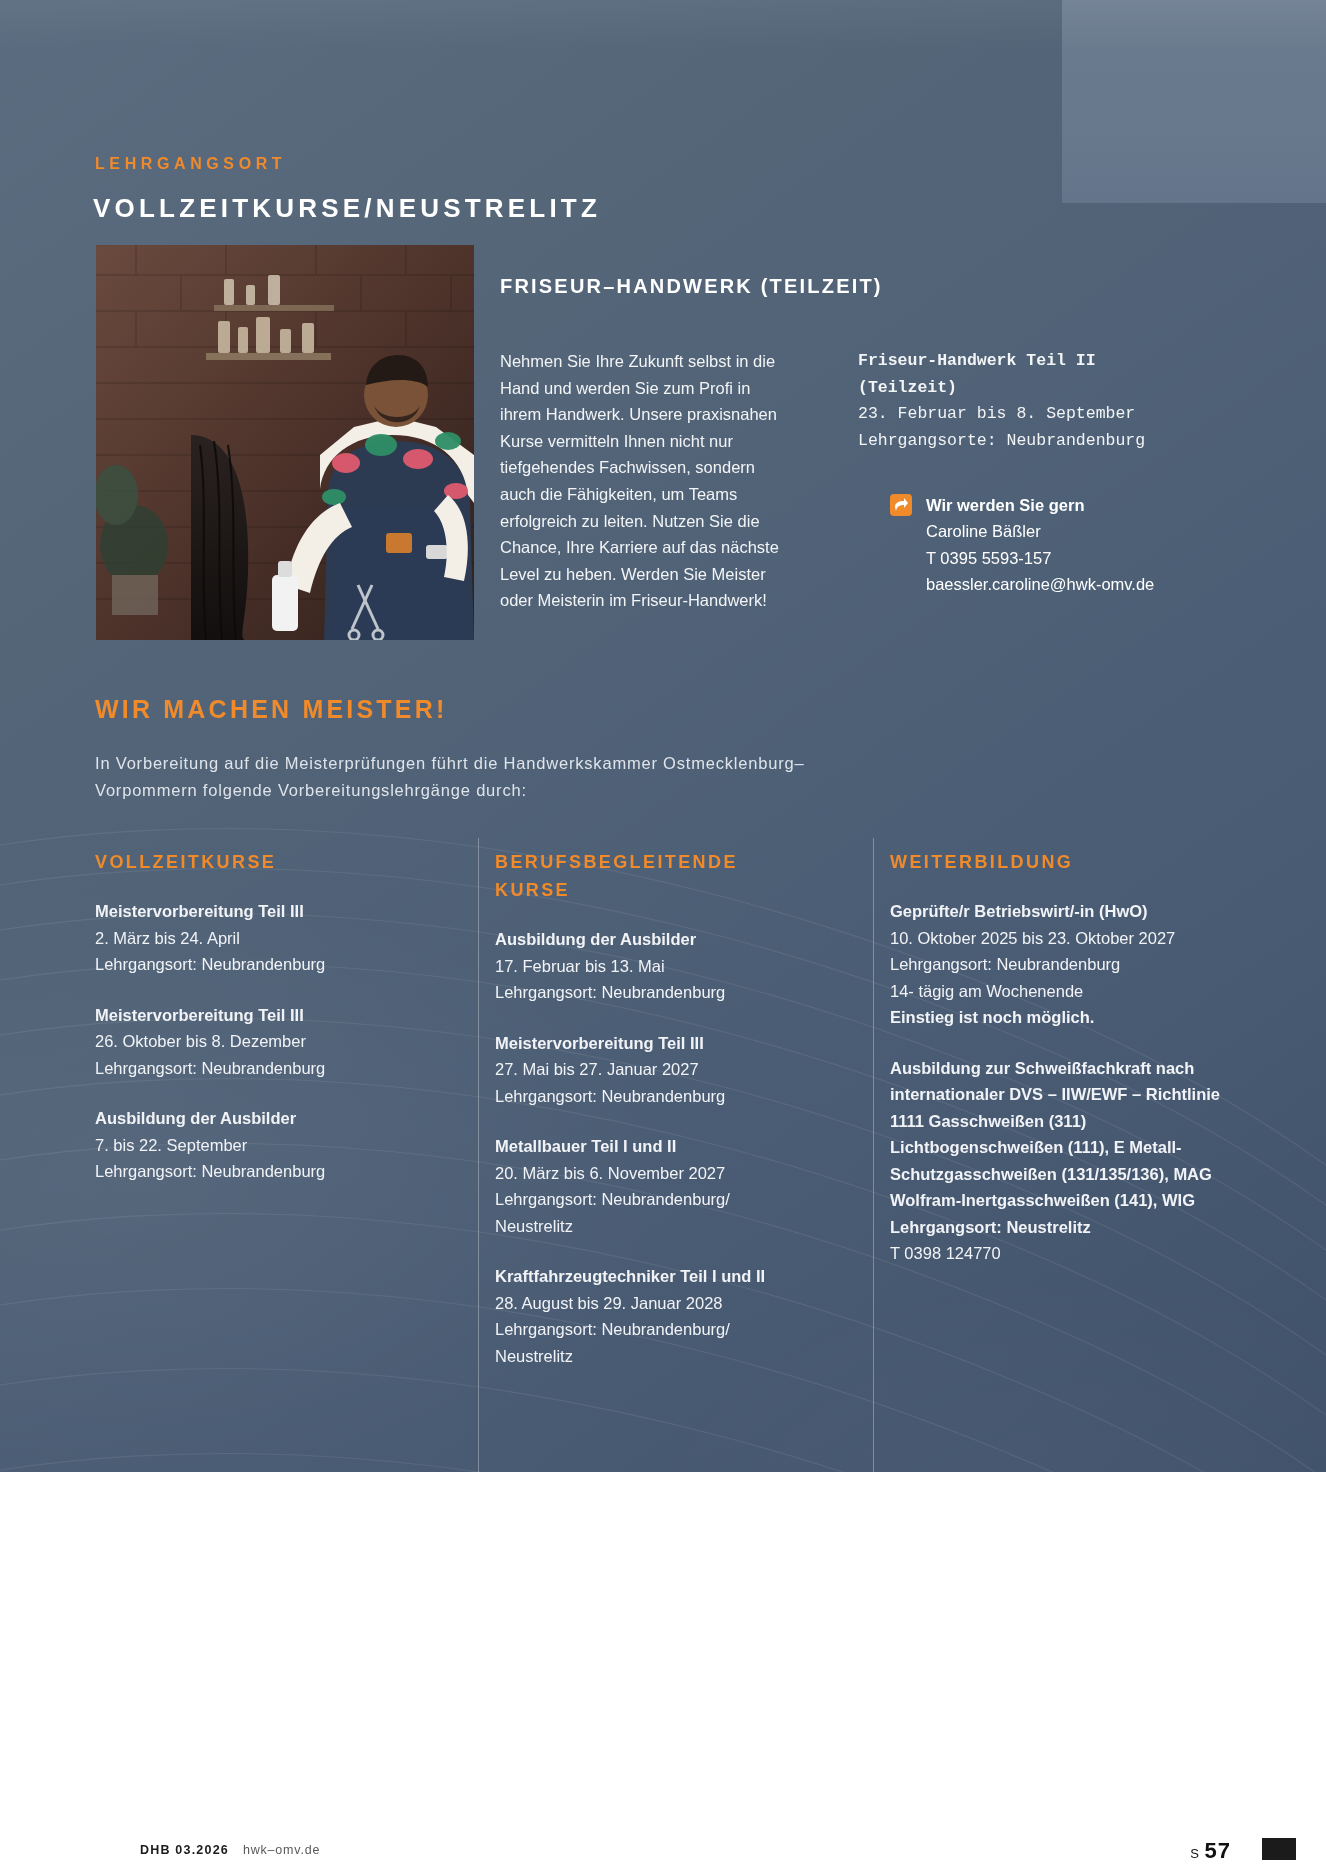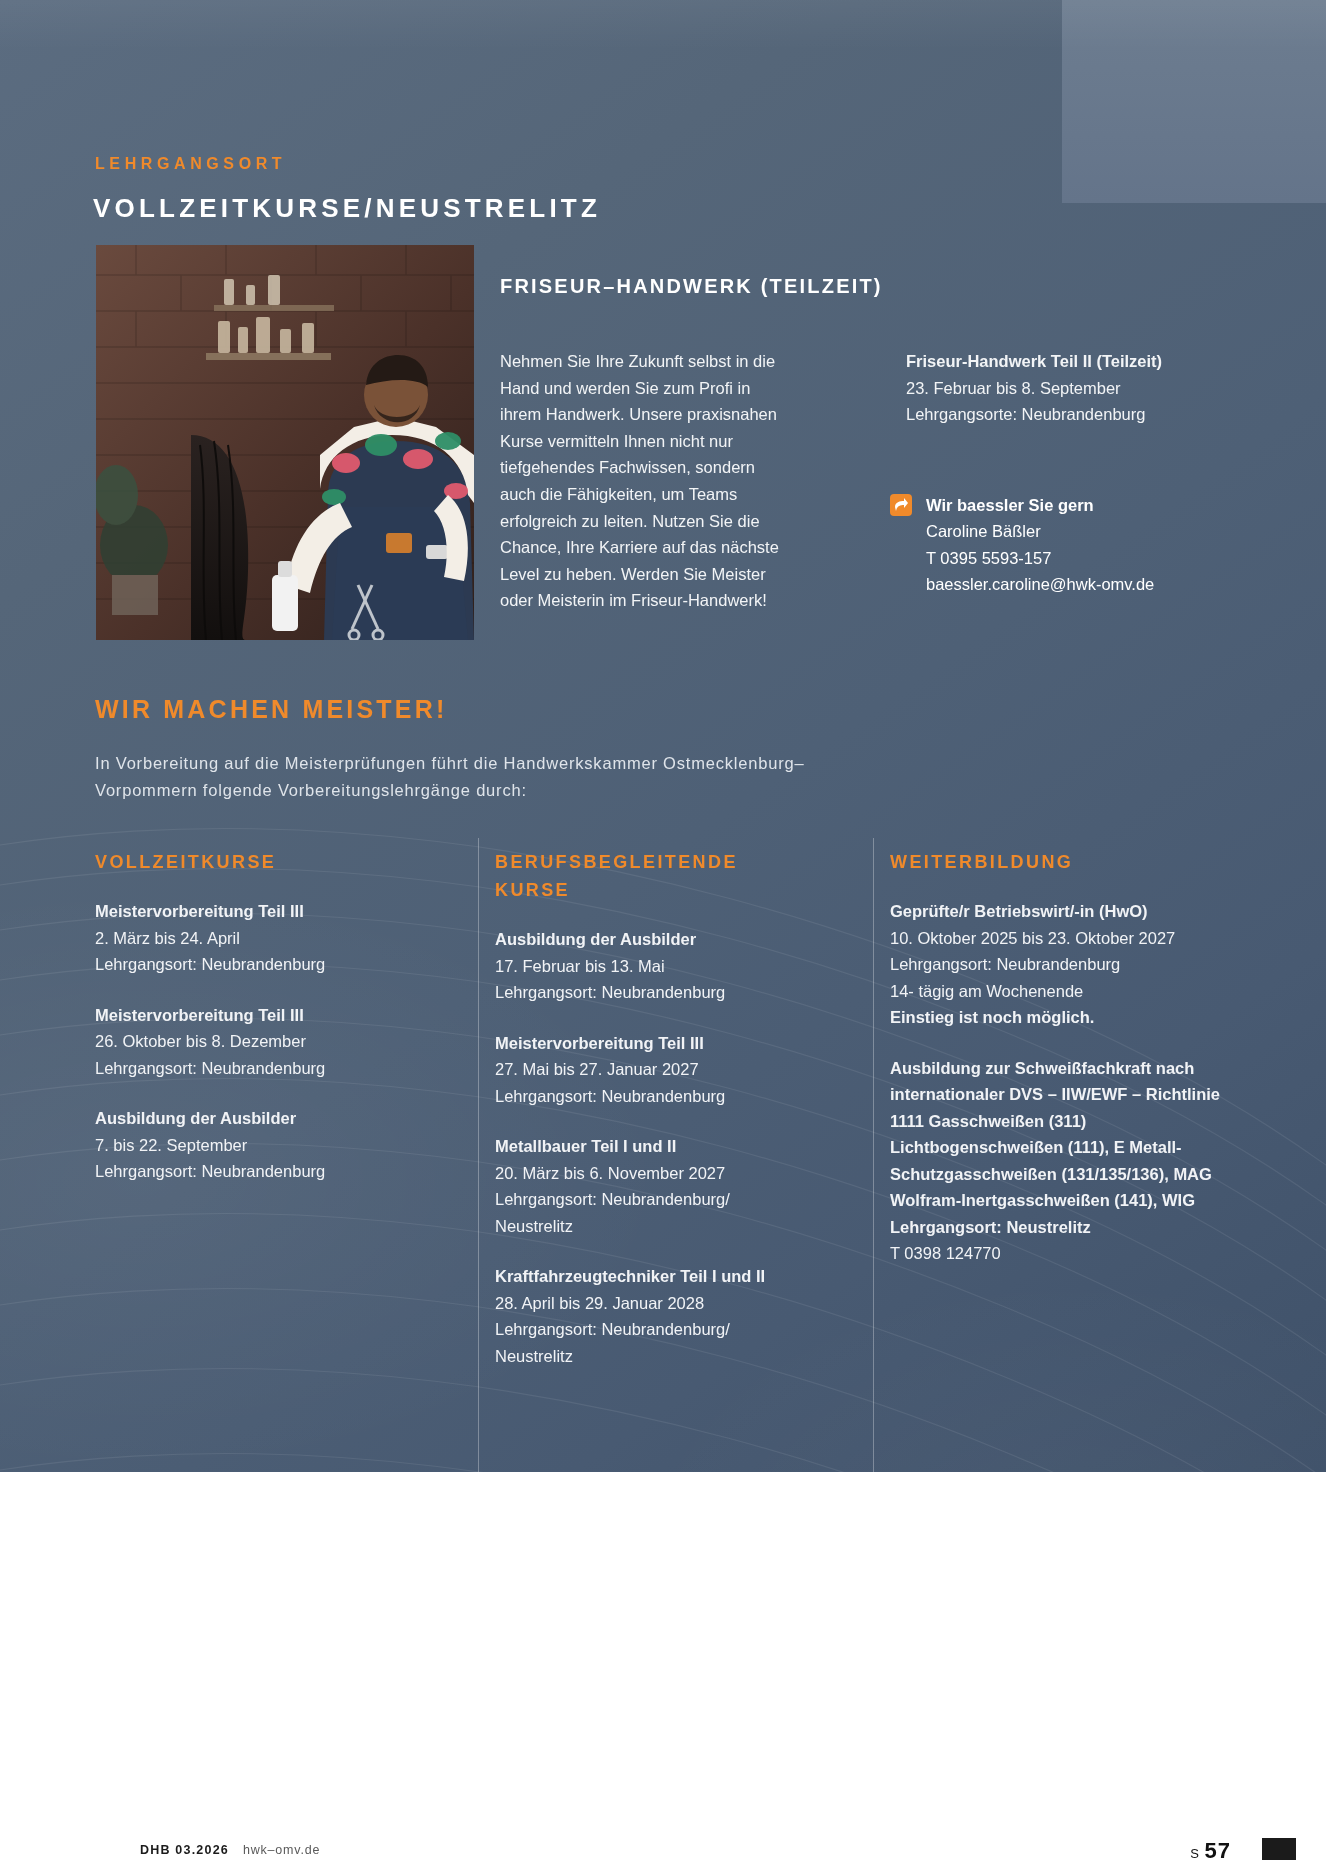--- a/index.html
+++ b/index.html
@@ -68,21 +68,21 @@
   }
 
   .sec-title {
     position:absolute; left:500px; top:275px;
     color:#ffffff; font-size:20px; font-weight:bold; letter-spacing:2.2px;
   }
   .col-left-text {
     position:absolute; left:500px; top:348px; width:295px;
     color:#f2f4f6; font-size:16.5px; line-height:26.6px;
   }
-  .col-right { position:absolute; left:906px; top:348px; width:330px; color:#f2f4f6; }
+  .col-right { position:absolute; left:858px; top:348px; width:330px; color:#f2f4f6;font-family:Liberation Mono, monospace; }
   .col-right .bold { font-weight:bold; font-size:16.5px; line-height:26.6px; }
   .col-right .reg { font-size:16.5px; line-height:26.6px; }
   .advise {
     position:absolute; left:890px; top:492px; width:340px; color:#ffffff;
   }
   .advise-title{ font-weight:bold; font-size:16.5px; margin-left:36px; line-height:26px;}
   .advise-lines{ margin-left:36px; font-size:16.5px; line-height:26.6px; }
   .arrow-ico{
     position:absolute; left:0; top:2px; width:22px; height:22px;
     background:#f08a2b; border-radius:4px;
@@ -267,21 +267,21 @@
         <div class="reg">23. Februar bis 8. September</div>
         <div class="reg">Lehrgangsorte: Neubrandenburg</div>
       </div>
 
       <div class="advise">
         <div class="arrow-ico">
           <svg width="14" height="14" viewBox="0 0 14 14">
               <path d="M1,9 C1,4 6,3 10,3 L10,0 L14,5 L10,10 L10,7 C6,7 3,8 2,13 Z" fill="#ffffff"></path>
             </svg>
         </div>
-        <div class="advise-title">Wir baessler Sie gern</div>
+        <div class="advise-title">Wir werden Sie gern</div>
         <div class="advise-lines">Caroline Bäßler</div>
         <div class="advise-lines">T 0395 5593-157</div>
         <div class="advise-lines">baessler.caroline@hwk-omv.de</div>
       </div>
 
       <div class="bigtitle">WIR MACHEN MEISTER!</div>
       <div class="intro">In Vorbereitung auf die Meisterprüfungen führt die Handwerkskammer Ostmecklenburg–Vorpommern folgende Vorbereitungslehrgänge durch:</div>
 
       <div class="vrule" style="left:478px; top:838px; height:905px;"></div>
       <div class="vrule" style="left:873px; top:838px; height:905px;"></div>
@@ -323,21 +323,21 @@
             <div>Lehrgangsort: Neubrandenburg</div>
           </div>
           <div class="blk">
             <div class="b">Metallbauer Teil I und II</div>
             <div>20. März bis 6. November 2027</div>
             <div>Lehrgangsort: Neubrandenburg/</div>
             <div>Neustrelitz</div>
           </div>
           <div class="blk">
             <div class="b">Kraftfahrzeugtechniker Teil I und II</div>
-            <div>28. April bis 29. Januar 2028</div>
+            <div>28. August bis 29. Januar 2028</div>
             <div>Lehrgangsort: Neubrandenburg/</div>
             <div>Neustrelitz</div>
           </div>
         </div>
       </div>
 
       <div class="col3">
         <div class="coltitle">WEITERBILDUNG</div>
         <div style="height:22px"></div>
         <div class="colbody">

